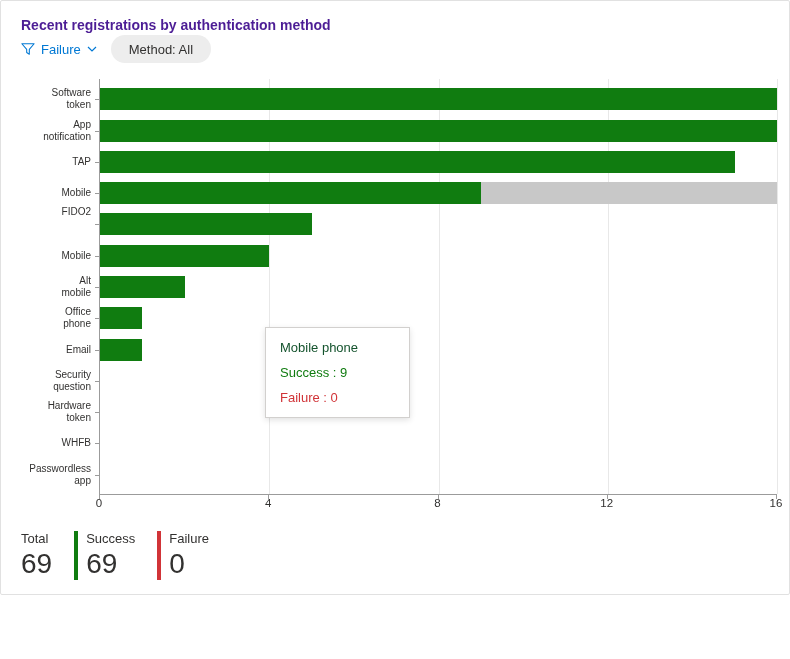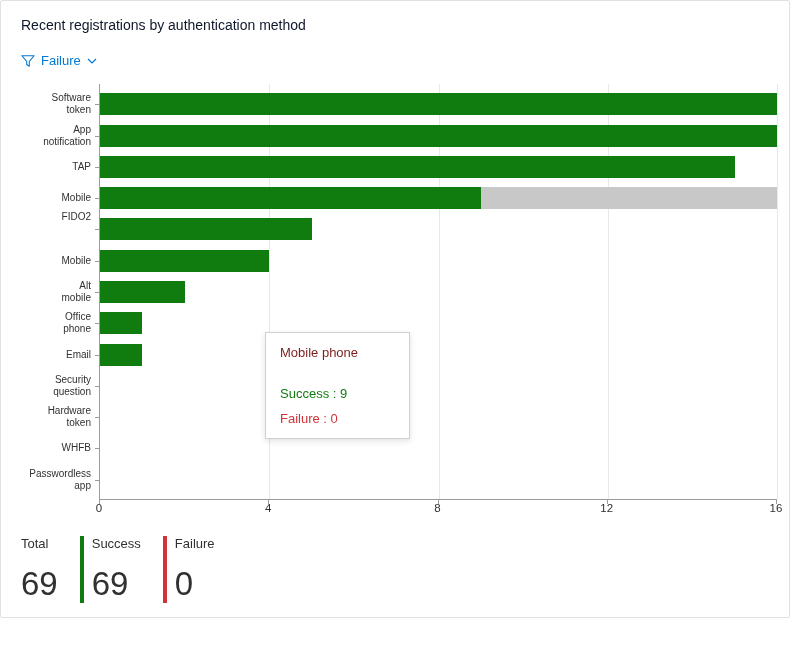--- a/index.html
+++ b/index.html
@@ -12,24 +12,24 @@
       height: 659px;
     }
     .card {
       border: 1px solid #e1e1e1;
       border-radius: 2px;
       padding: 16px 0 14px 0;
       width: 790px;
     }
     .card-title {
       font-size: 14px;
-      font-weight: 400;
-      color: #0f172a;
-      margin-left: 20px;
-      margin-bottom: 20px;
+      font-weight: 700;
+      color: #4c1d95;
+      margin-left: 20px;
+      margin-bottom: 2px;
     }
     .filter-row {
       display: flex;
       align-items: center;
       gap: 14px;
       margin-left: 20px;
       margin-bottom: 16px;
     }
     .filter-link {
       display: flex;
@@ -124,57 +124,58 @@
       position: absolute;
       left: 244px;
       top: 248px;
       width: 145px;
       background: #fff;
       border: 1px solid #d2d0ce;
       box-shadow: 0 2px 6px rgba(0,0,0,0.12);
       padding: 12px 14px;
       font-size: 13px;
     }
-    .tooltip .tt-title { color: #7f1d1d; margin-bottom: 26px; }
+    .tooltip .tt-title { color: #14532d; margin-bottom: 10px; }
     .tooltip .tt-success { color: #107c10; margin-bottom: 10px; }
     .tooltip .tt-failure { color: #d13438; }
     
     .summary {
       display: flex;
       gap: 22px;
       margin-left: 20px;
       margin-top: 18px;
     }
     .summary-block { display: flex; align-items: stretch; }
     .summary-block .strip {
       width: 4px;
       margin-right: 8px;
     }
     .summary-block.success .strip { background: #107c10; }
     .summary-block.failure .strip { background: #d13438; }
     .summary-label { font-size: 13px; color: #323130; }
-    .summary-value { font-size: 33px; color: #323130; margin-top: 14px; }
+    .summary-value { font-size: 28px; color: #323130; margin-top: 2px; }
   </style>
 </head>
 <body>
 
 <div class="card">
 
   <div class="card-title">Recent registrations by authentication method</div>
 
   <div class="filter-row">
     <div class="filter-link">
       <svg width="14" height="14" viewBox="0 0 16 16">
         <path d="M1 2 L15 2 L9.5 8.5 L9.5 14 L6.5 12 L6.5 8.5 Z" fill="none" stroke="#0078d4" stroke-width="1.2" stroke-linejoin="round"></path>
       </svg>
       <span>Failure</span>
       <svg width="10" height="10" viewBox="0 0 10 10">
         <path d="M1 3 L5 7 L9 3" fill="none" stroke="#0078d4" stroke-width="1.2"></path>
       </svg>
     </div>
+    <div class="pill">Method: All</div>
   </div>
 
   <div class="plot-wrap">
     <div class="y-labels" id="y-labels">
         <div class="y-label" style="top: 8.28571px;">Software<br>token</div>
         <div class="y-label" style="top: 39.5714px;">App<br>notification</div>
         <div class="y-label" style="top: 76.8571px;">TAP</div>
         <div class="y-label" style="top: 108.143px;">Mobile</div>
         <div class="y-label" style="top: 127px;">FIDO2</div>
         <div class="y-label" style="top: 170.714px;">Mobile</div>

